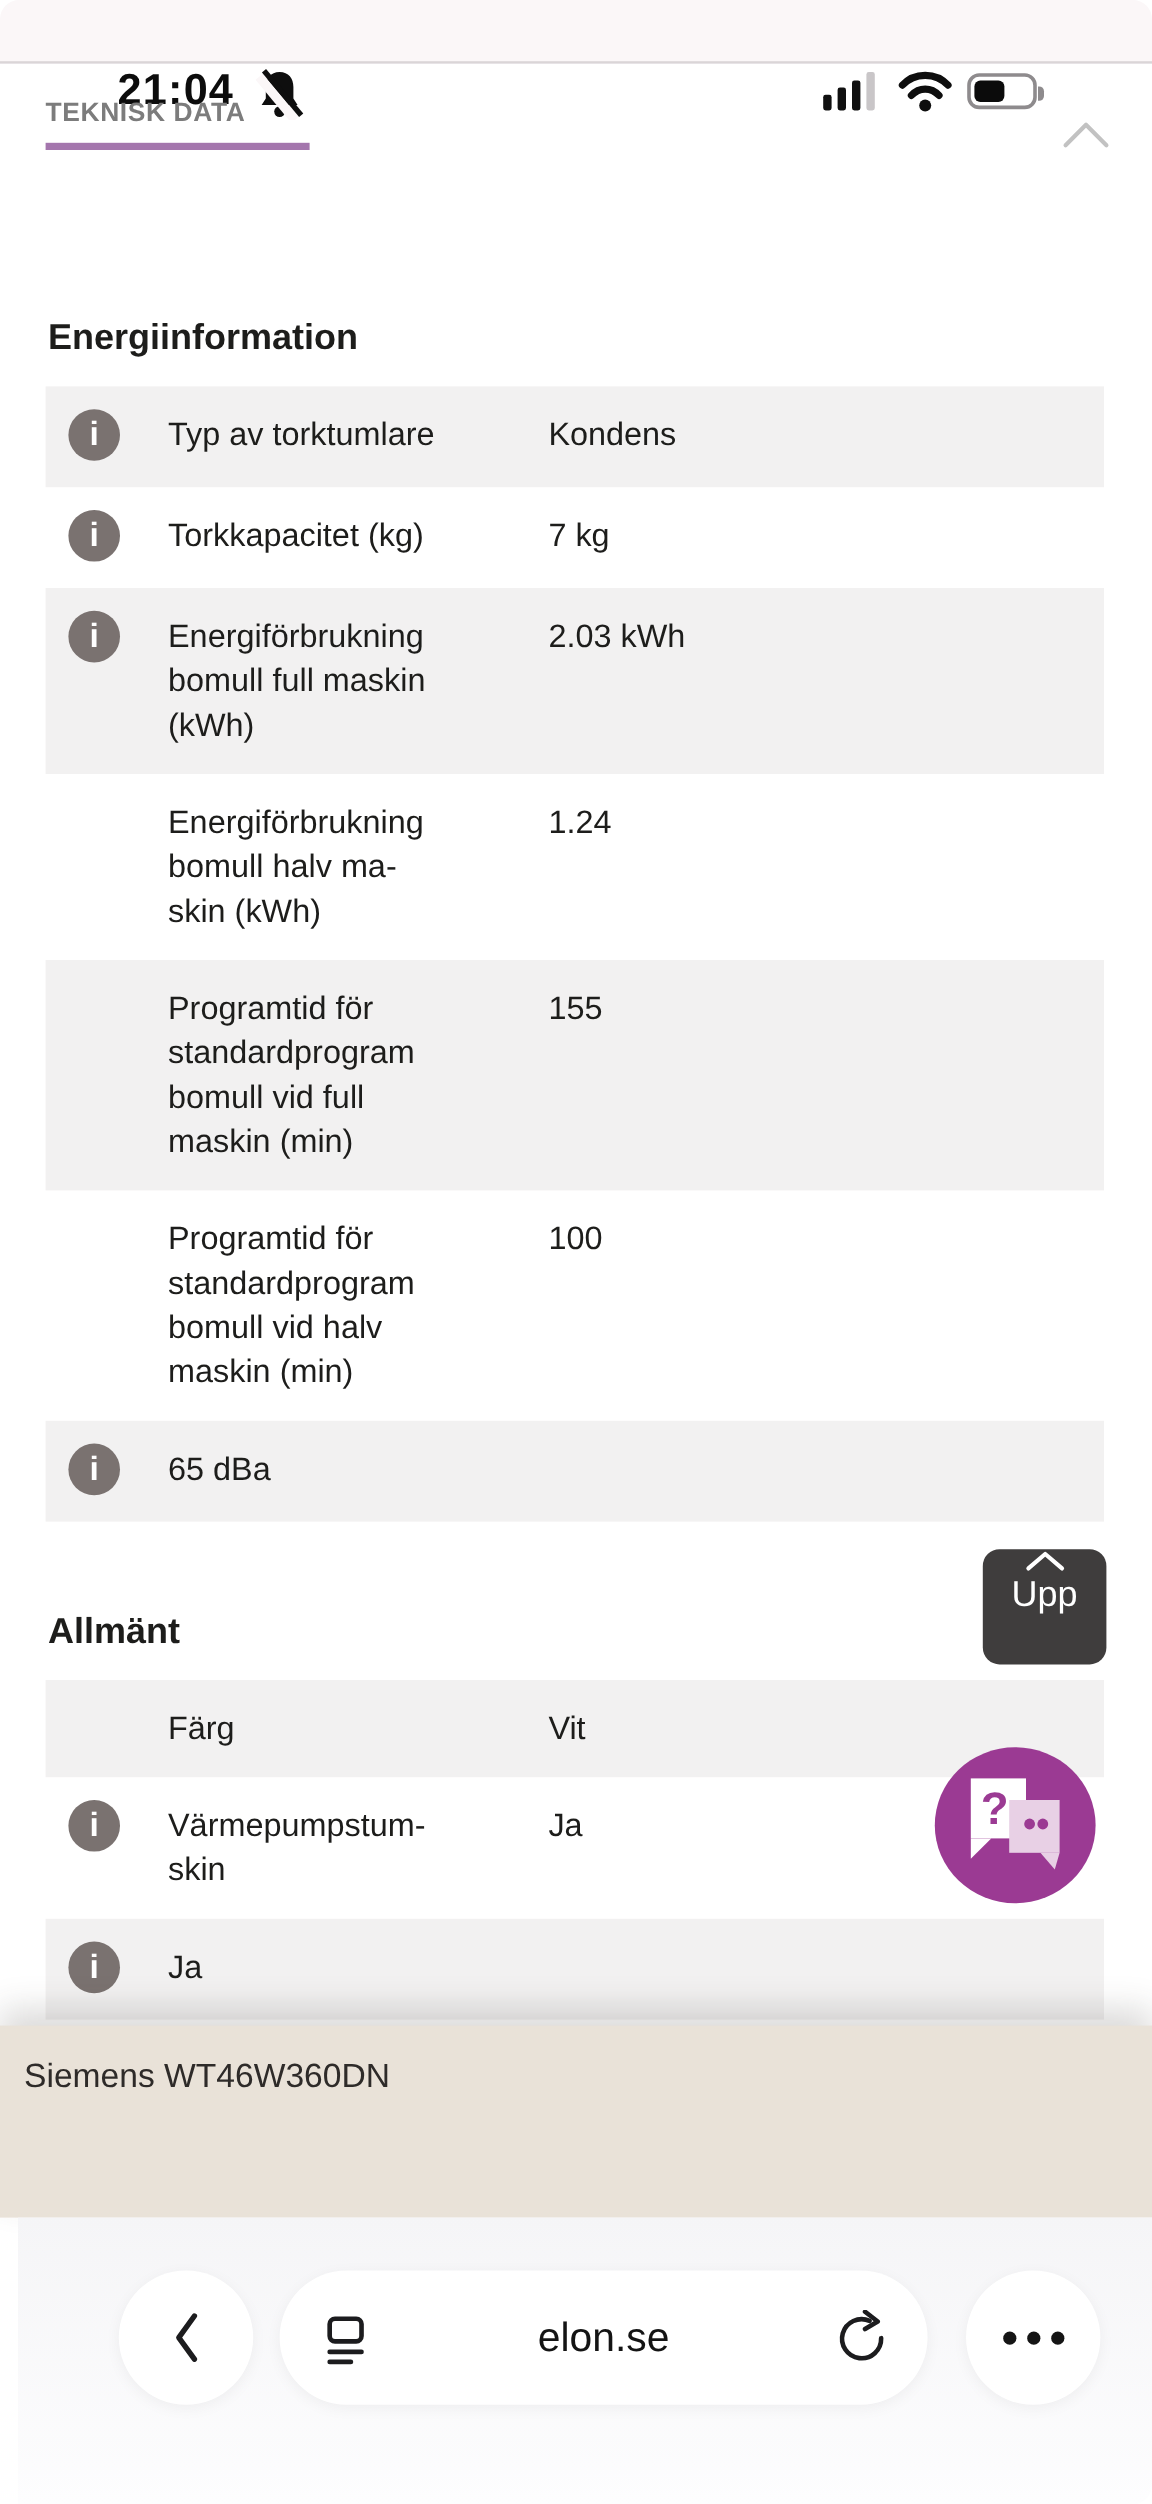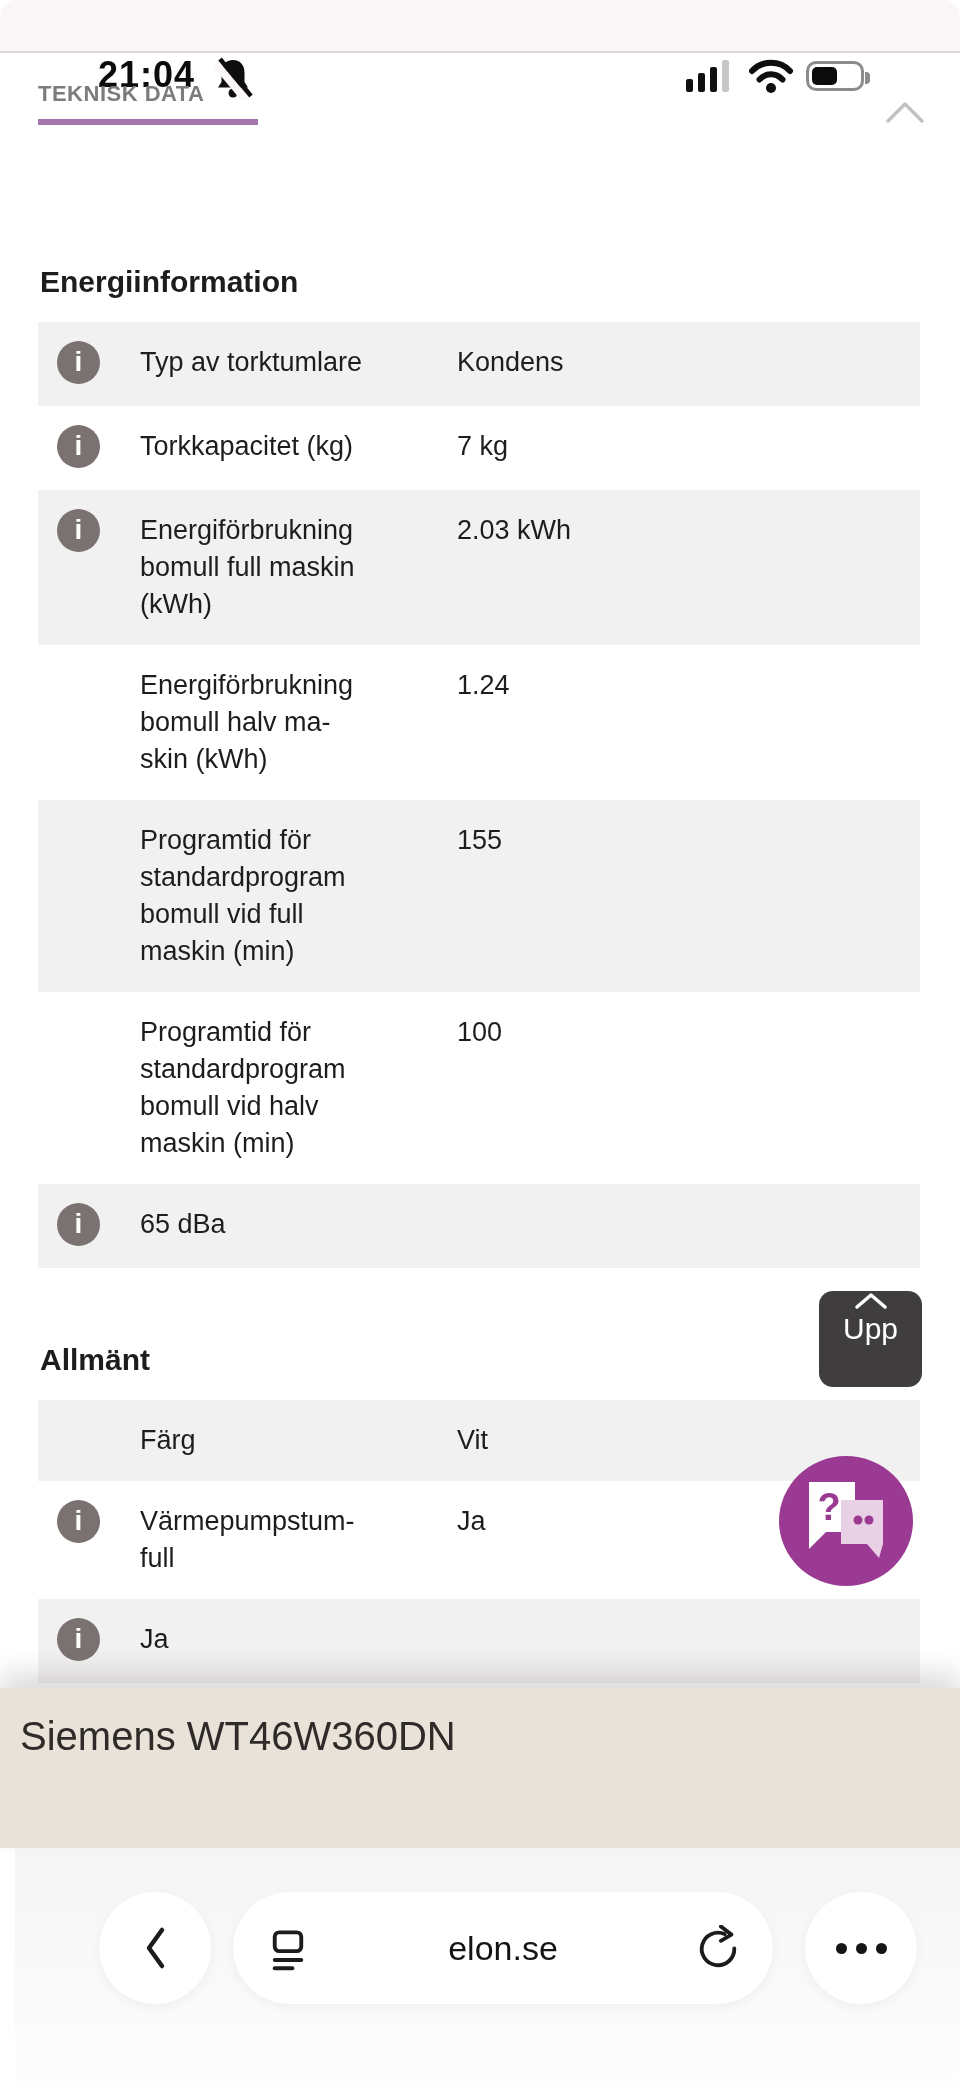--- a/index.html
+++ b/index.html
@@ -40,21 +40,21 @@
   .up-button{position:absolute;left:819px;top:1291px;width:103px;height:96px;border-radius:14px;
              background:var(--up-button-bg,#3F3D3D);display:flex;flex-direction:column;align-items:center;
              justify-content:flex-start;gap:3px;cursor:pointer;}
   .up-label{color:#fff;font-size:30px;line-height:30px;}
   .help-button{position:absolute;left:779px;top:1456px;width:134px;height:130px;border-radius:50%;
                background:var(--help-bubble,#9B3A93);cursor:pointer;}
 
   
   .sheet{position:absolute;left:0;top:1688px;width:100%;height:160px;background:var(--product-bar-bg,#E9E2D8);
          box-shadow:0 -14px 26px rgba(60,55,50,.18);}
-  .sheet-title{padding:26px 0 0 20px;font-size:40px;font-weight:500;color:#2E2B29;}
+  .sheet-title{padding:26px 0 0 20px;font-size:28px;font-weight:500;color:#2E2B29;}
 
   
   .toolbar{position:absolute;left:0;top:1848px;width:100%;height:239px;background:linear-gradient(#F5F5F7,#FDFDFE);margin-left:15px;}
   .circle-btn{position:absolute;top:44px;width:112px;height:112px;border-radius:50%;background:#fff;
               display:flex;align-items:center;justify-content:center;box-shadow:0 3px 12px rgba(0,0,0,.05);cursor:pointer;}
   .btn-back{left:84px;}
   .btn-more{left:790px;}
   .url-pill{position:absolute;left:218px;top:44px;width:540px;height:112px;border-radius:56px;background:#fff;
             box-shadow:0 3px 12px rgba(0,0,0,.05);cursor:pointer;}
   .page-menu-btn{position:absolute;left:38px;top:37px;cursor:pointer;}
@@ -167,21 +167,21 @@
       <div class="row">
         <div></div>
         <div class="cell-label">Färg</div>
         <div class="cell-value">Vit</div>
       </div>
       <div class="row">
         <div>
             <span class="info-icon">i</span>
           </div>
         <div class="cell-label">Värmepumpstum-
-full</div>
+skin</div>
         <div class="cell-value">Ja</div>
       </div>
       <div class="row">
         <div>
             <span class="info-icon">i</span>
           </div>
         <div class="cell-value">Ja</div>
       </div>
     </div>
   </div>

